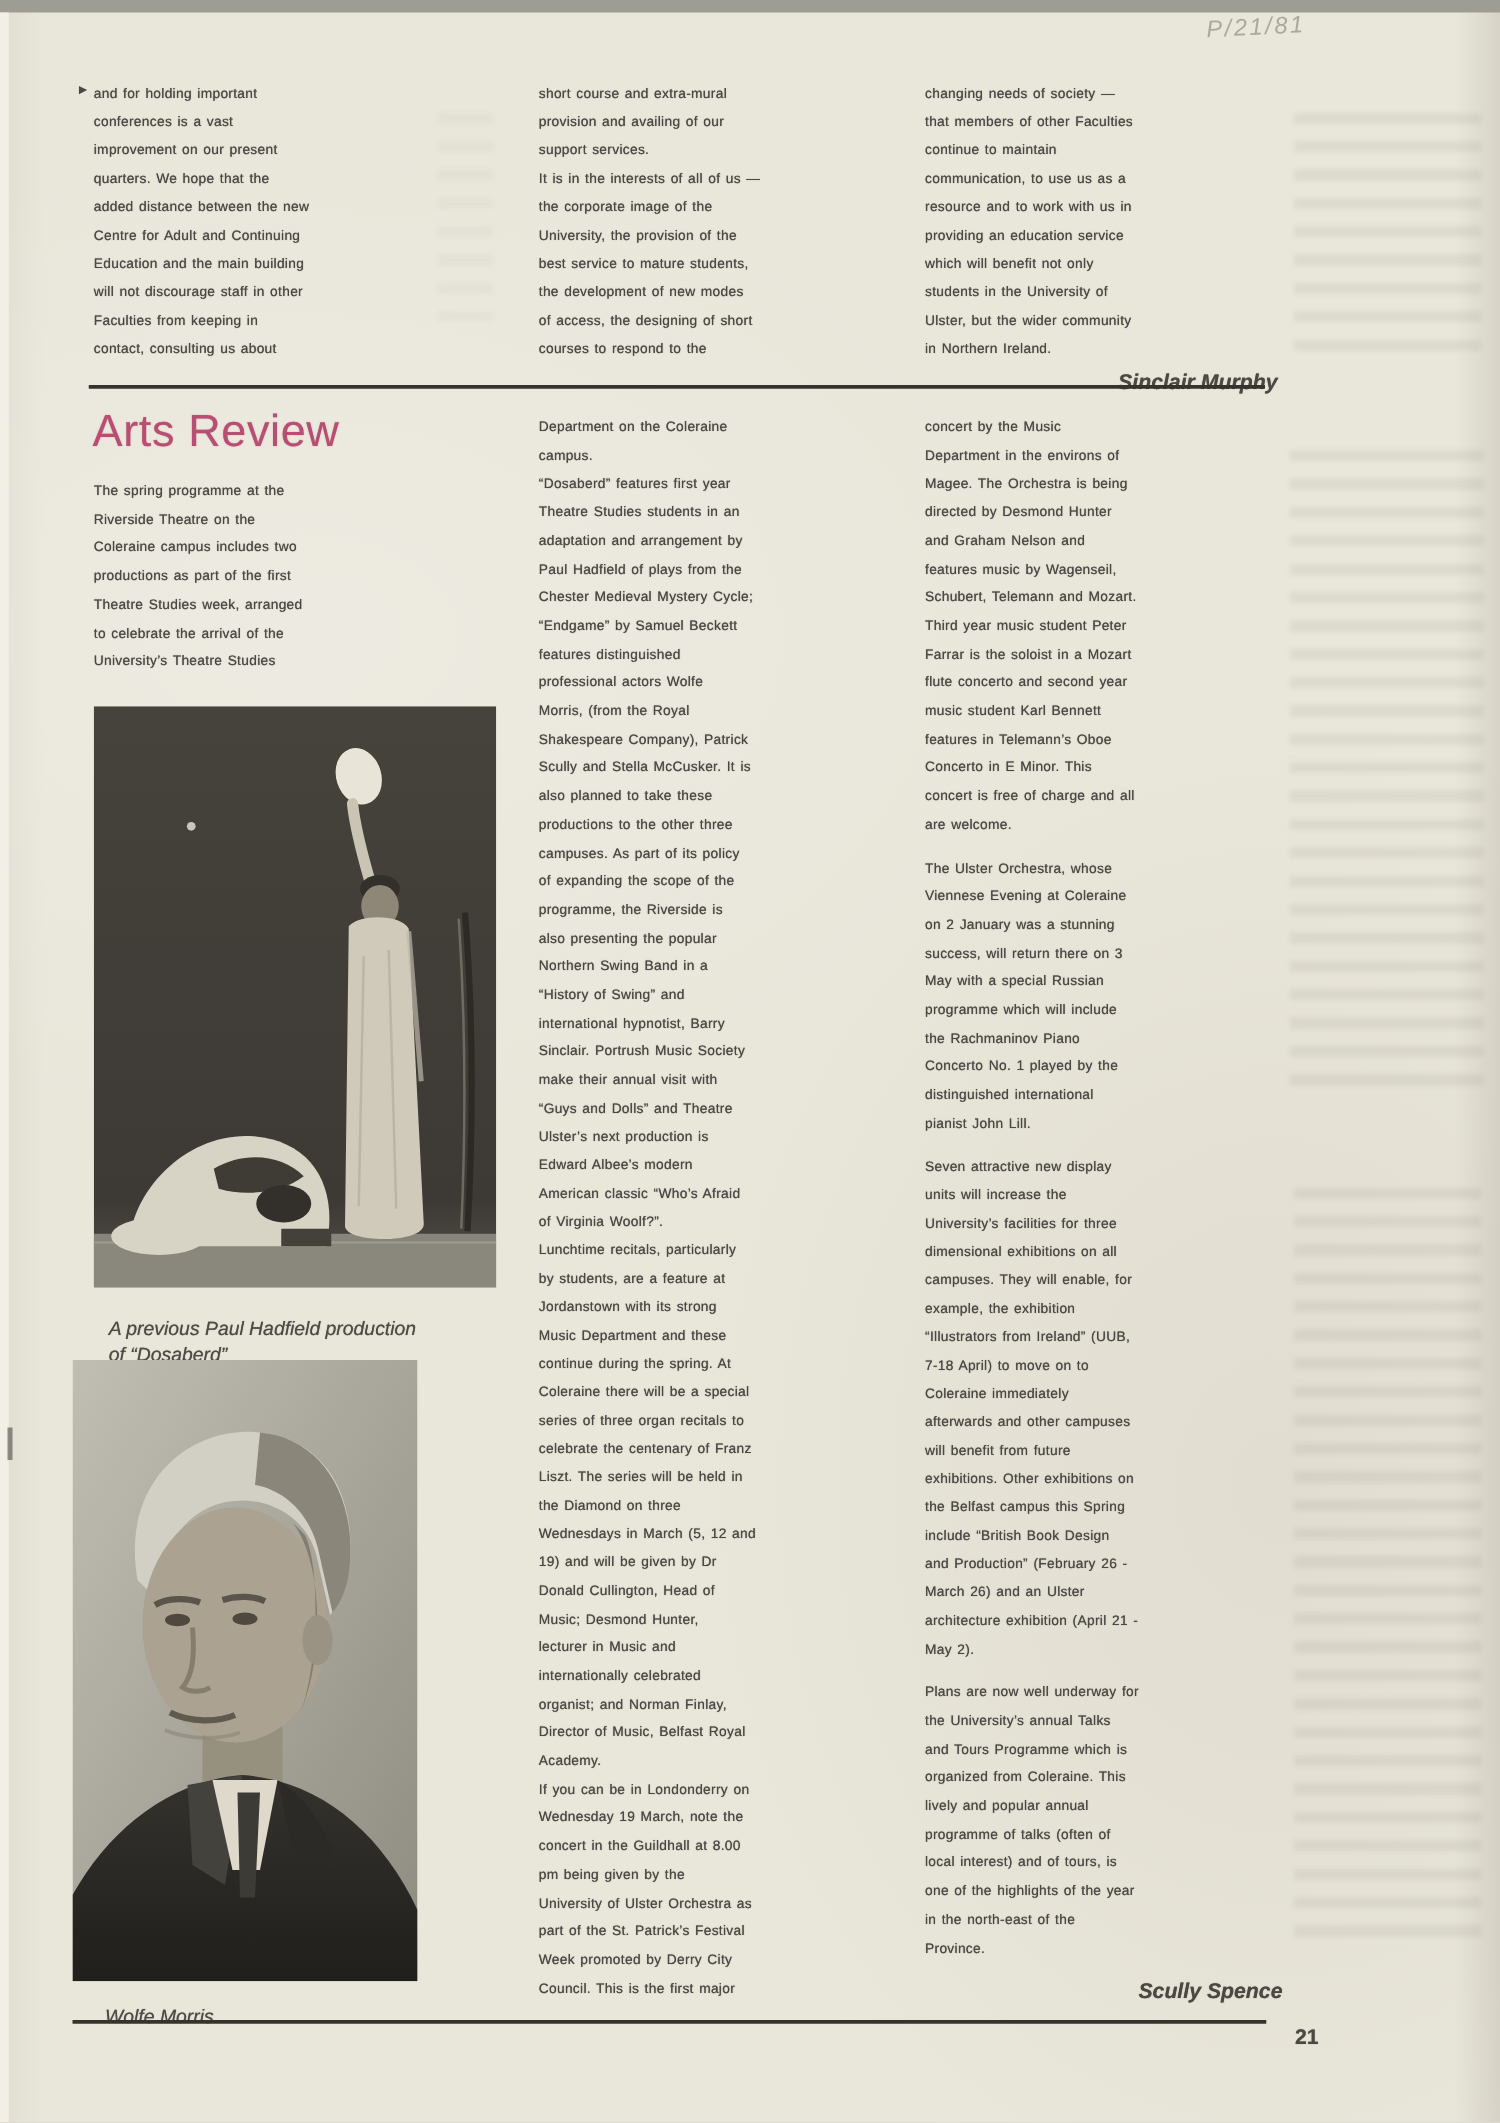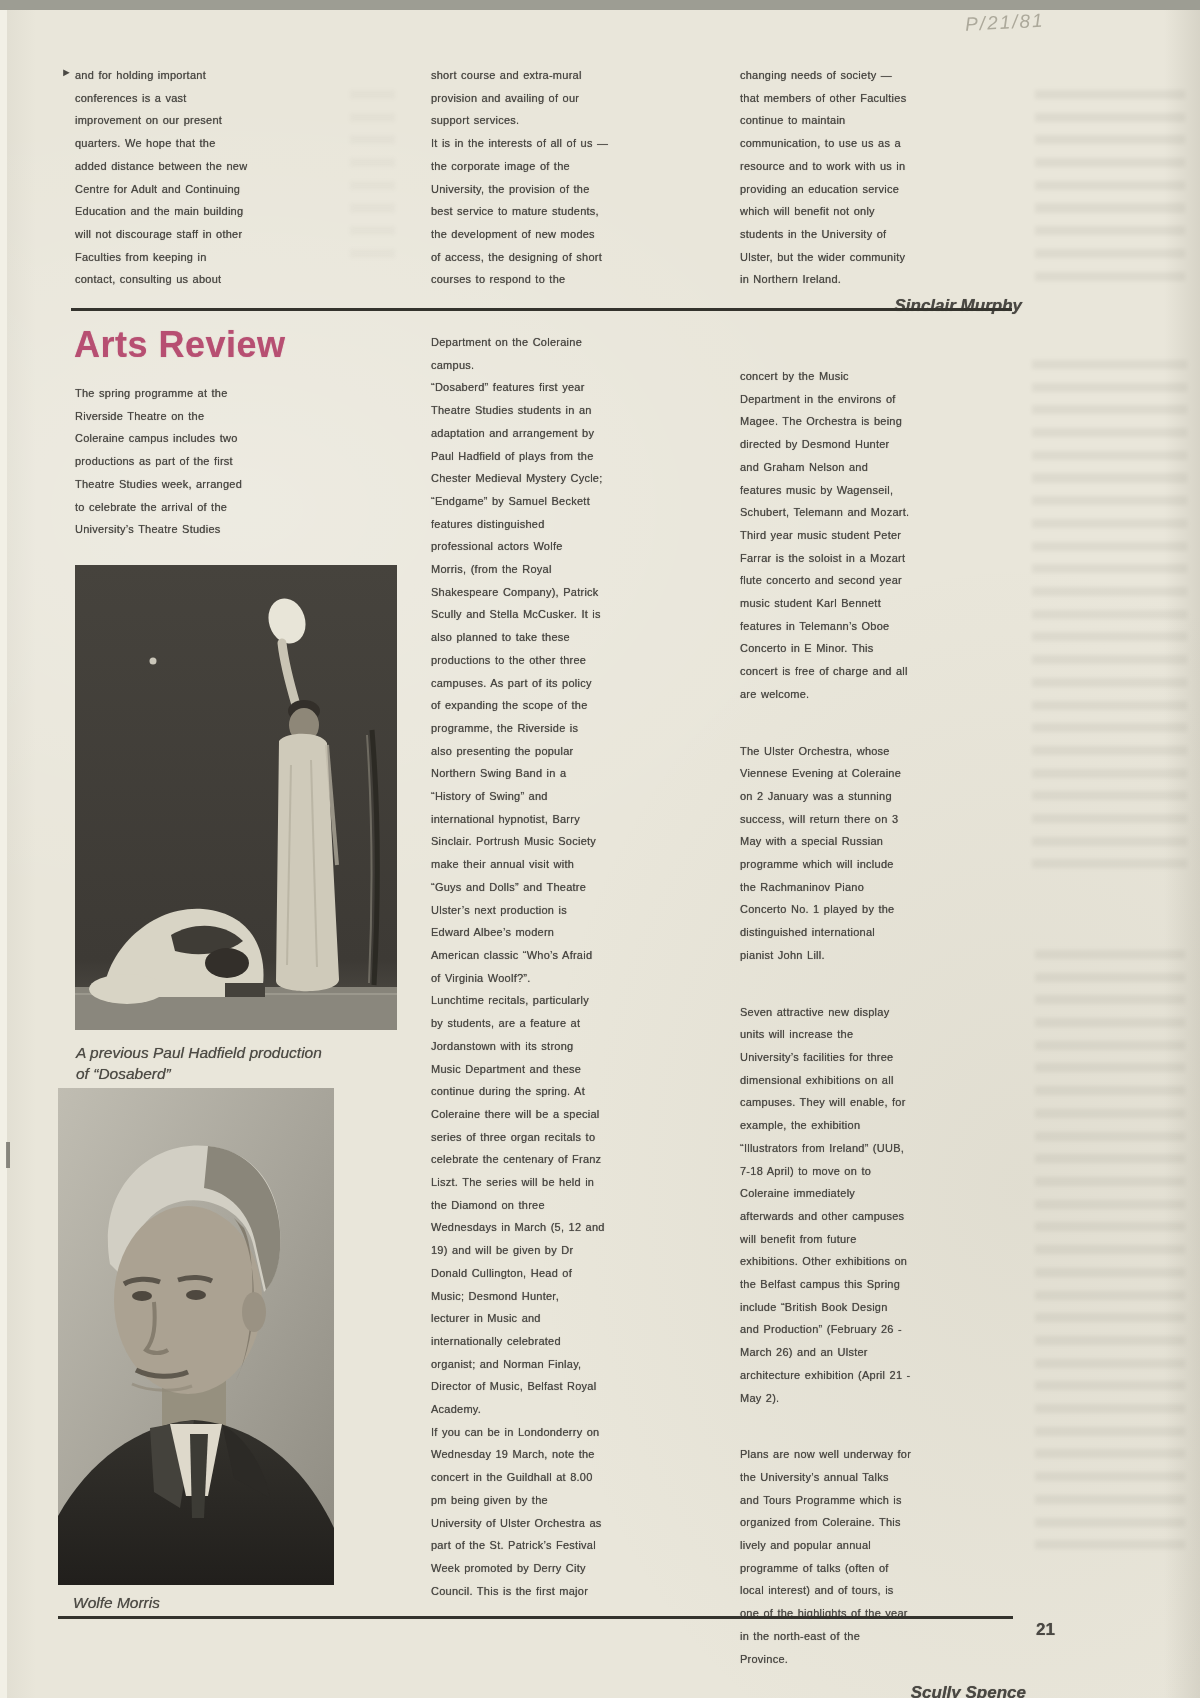--- a/index.html
+++ b/index.html
@@ -31,32 +31,32 @@
   .col-b1{left:431px;top:64px;  width:300px;}
   .col-c1{left:740px;top:64px;  width:282px;}
   .bullet{position:absolute;left:61px;top:66px;font-size:11px;color:#4a4843;}
   .byline{margin:4px 0 0 0;text-align:right;font-style:italic;font-weight:bold;
     font-size:17px;line-height:22px;text-shadow:0 0 0.7px rgba(74,72,67,0.85);}
   .rule{position:absolute;background:#34332d;height:3px;}
   .rule-top{left:71px;top:308px;width:941px;}
   .rule-bottom{left:58px;top:1616px;width:955px;}
   .section-heading{
     position:absolute;left:74px;top:324px;margin:0;
-    font-size:36px;font-weight:bold;color:#b74f72;letter-spacing:0.5px;
+    font-size:36px;font-weight:normal;color:#b74f72;letter-spacing:0.5px;
     text-shadow:0 0 1px rgba(183,79,114,0.55);
   }
   .col-a2{left:75px; top:382px; width:330px;}
   .col-b2{left:431px;top:331px; width:300px;}
   .col-c2{left:740px;top:331px; width:286px;}
-  .para{margin-bottom:12px;margin-top:34px;}
+  .para{margin-bottom:12px;}
   .photo{position:absolute;display:block;}
   .photo-1{left:75px; top:565px; width:322px; height:465px;}
   .photo-2{left:58px; top:1088px;width:276px; height:497px;}
   .caption{
-    position:absolute;margin:1px;font-style:italic;font-size:15.5px;line-height:21px;
+    position:absolute;margin:12px;font-style:italic;font-size:15.5px;line-height:21px;
     color:#4d4b45;text-shadow:0 0 0.7px rgba(77,75,69,0.8);white-space:pre-line;
   }
   .caption-1{left:75px;top:1041px;width:330px;}
   .caption-2{left:72px;top:1591px;width:260px;}
   .page-number{position:absolute;left:1036px;top:1620px;font-size:17px;font-weight:bold;
     text-shadow:0 0 0.7px rgba(74,72,67,0.85);}
   .ghost{
     position:absolute;filter:blur(2px);opacity:0.16;pointer-events:none;
     background:repeating-linear-gradient(180deg, rgba(100,98,86,0.55) 0 9px, rgba(100,98,86,0) 9px 22.7px);
   }

